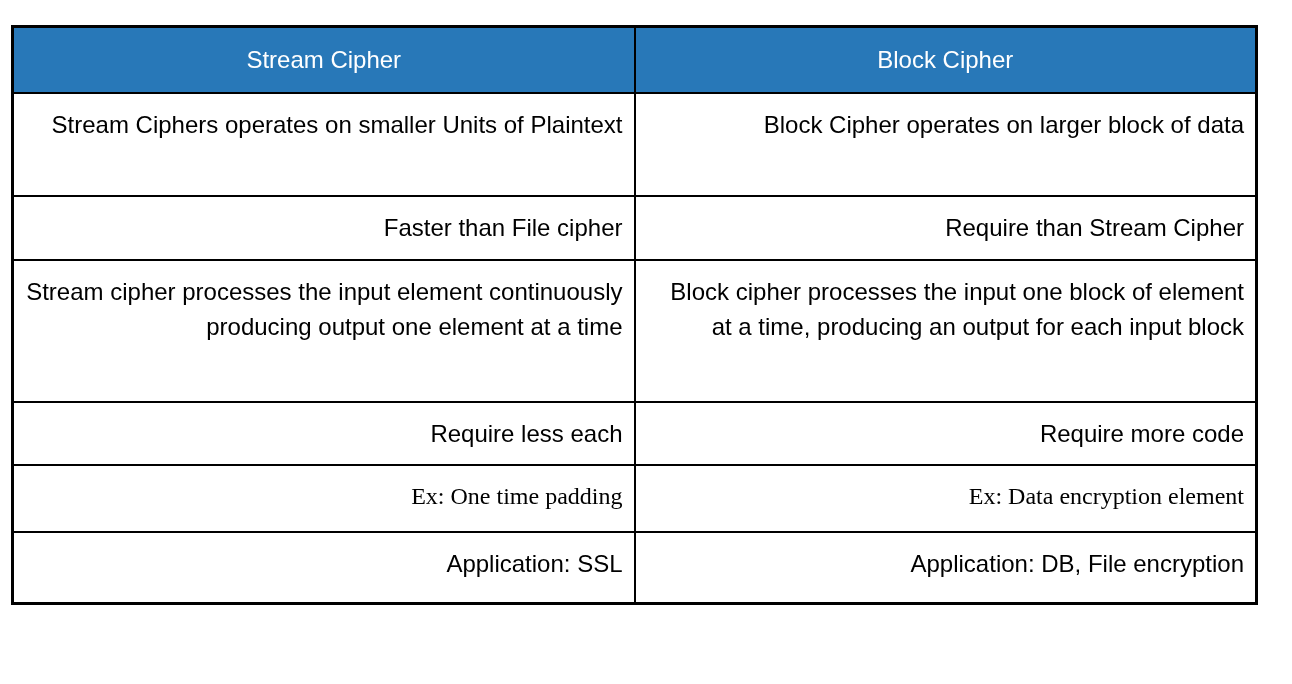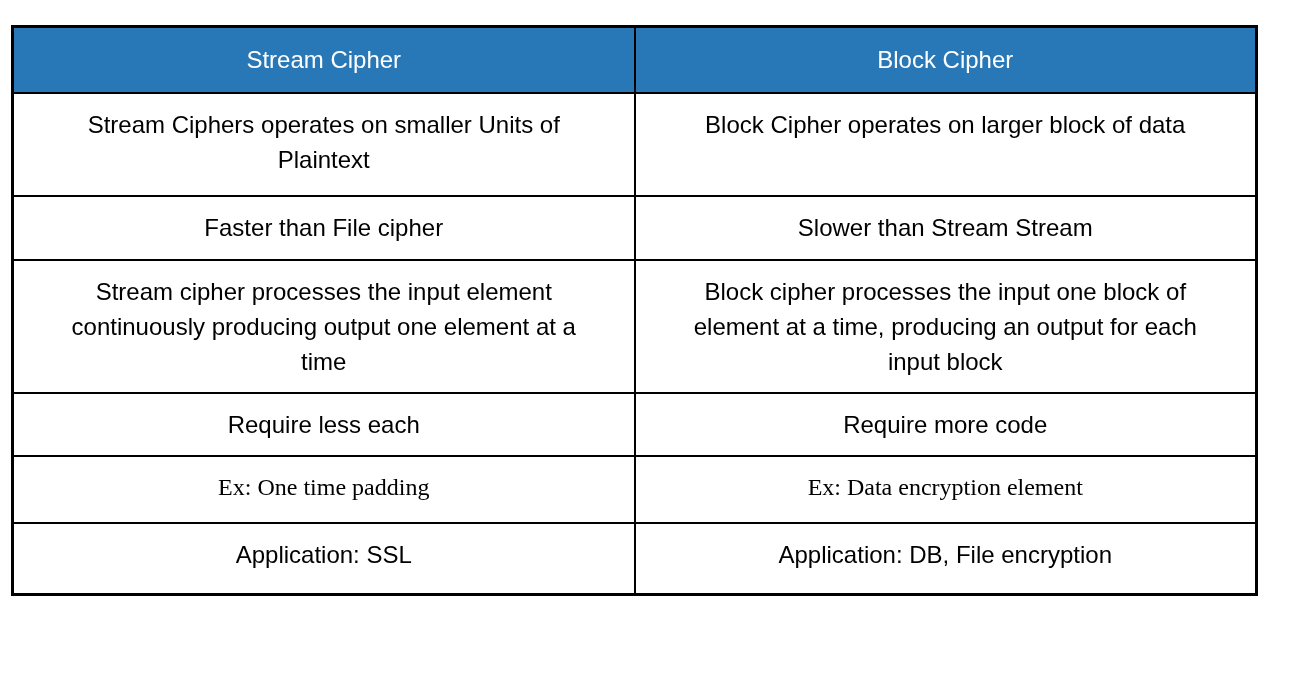--- a/index.html
+++ b/index.html
@@ -38,27 +38,27 @@
     background: var(--header-bg, #2878B8);
     color: var(--header-text, #fff);
     font-weight: 400;
     text-align: center;
     vertical-align: middle;
     height: 66px;
     padding: 0 10px;
   }
   table.cipher-table td {
     color: var(--body-text, #000);
-    text-align: center;
+    text-align: right;
     vertical-align: top;
-    padding: 13px 32px;
+    padding: 13px 11px;
   }
   tr.r1 td { height: 103px; }
   tr.r2 td { height: 64px; }
-  tr.r3 td { height: 121px; }
+  tr.r3 td { height: 142px; }
   tr.r4 td { height: 63px; }
   tr.r5 td { height: 64px; }
   tr.r6 td { height: 67px; font-family: Liberation Serif, serif; }
   tr.r7 td { height: 72px; }
 </style>
 </head>
 <body>
 
 <div class="page">
   <table class="cipher-table">
@@ -72,21 +72,21 @@
         <th>Block Cipher</th>
       </tr>
     </thead>
     <tbody>
       <tr class="r1">
         <td>Stream Ciphers operates on smaller Units of Plaintext</td>
         <td>Block Cipher operates on larger block of data</td>
       </tr>
       <tr class="r2">
         <td>Faster than File cipher</td>
-        <td>Slower than Stream Stream</td>
+        <td>Require than Stream Cipher</td>
       </tr>
       <tr class="r3">
         <td>Stream cipher processes the input element continuously producing output one element at a time</td>
         <td>Block cipher processes the input one block of element at a time, producing an output for each input block</td>
       </tr>
       <tr class="r4">
         <td>Require less each</td>
         <td>Require more code</td>
       </tr>
       <tr class="r6">

